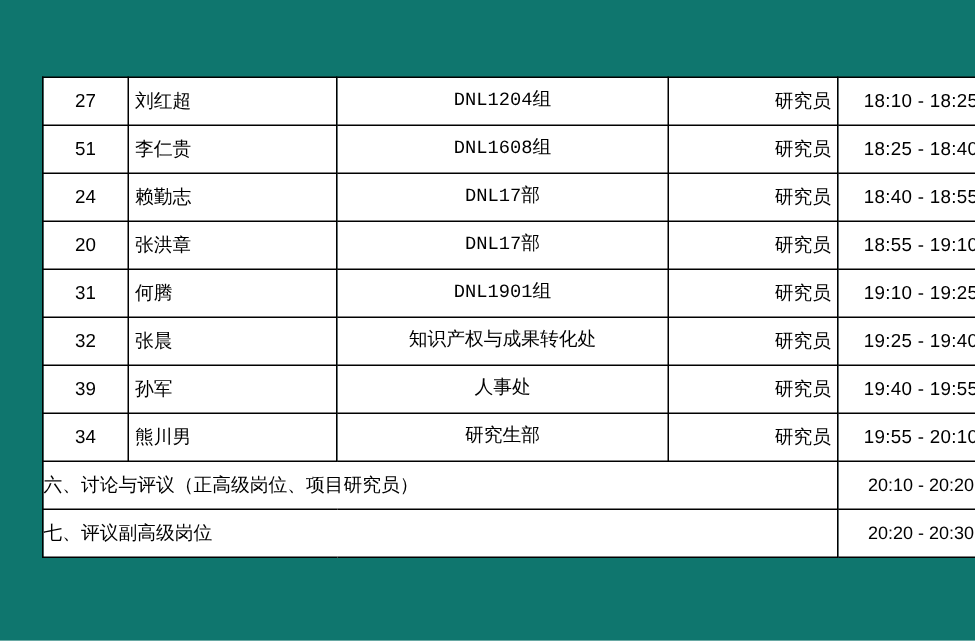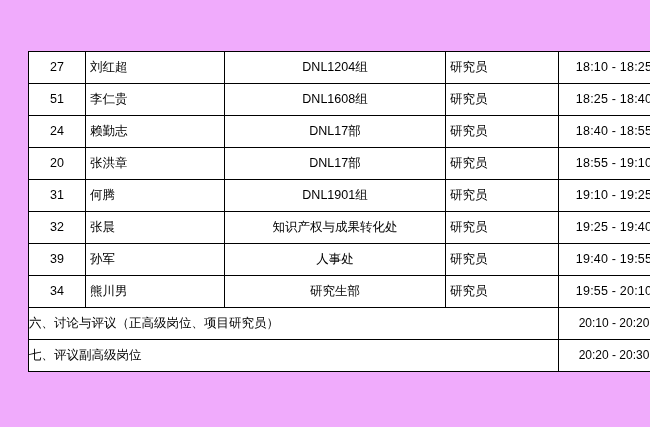--- a/index.html
+++ b/index.html
@@ -11,21 +11,21 @@
     height: 427px;
     background: #ffffff;
     font-family: "Liberation Sans", sans-serif;
     color: #000000;
     overflow: hidden;
   }
   .page {
     position: relative;
     width: 650px;
     height: 427px;
-    background: #f0abfc;
+    background: #0f766e;
   }
   .schedule-wrap {
     position: absolute;
     left: 28px;
     top: 51px;
     width: 596px;
   }
   table.schedule {
     border-collapse: collapse;
     width: 596px;
@@ -43,24 +43,25 @@
   .c-no {
     width: 48px;
     text-align: center;
   }
   .c-name {
     width: 130px;
   }
   .c-dept {
     width: 212px;
     text-align: center;
+    font-family: Liberation Mono, monospace;
   }
   .c-role {
     width: 104px;
-    text-align: left;
+    text-align: right;
   }
   .c-time {
     width: 102px;
     text-align: center;
     font-family: "Liberation Sans", sans-serif;
     font-size: 12px;
     letter-spacing: 0.2px;
     white-space: nowrap;
   }
   .section-row td.section-label {

